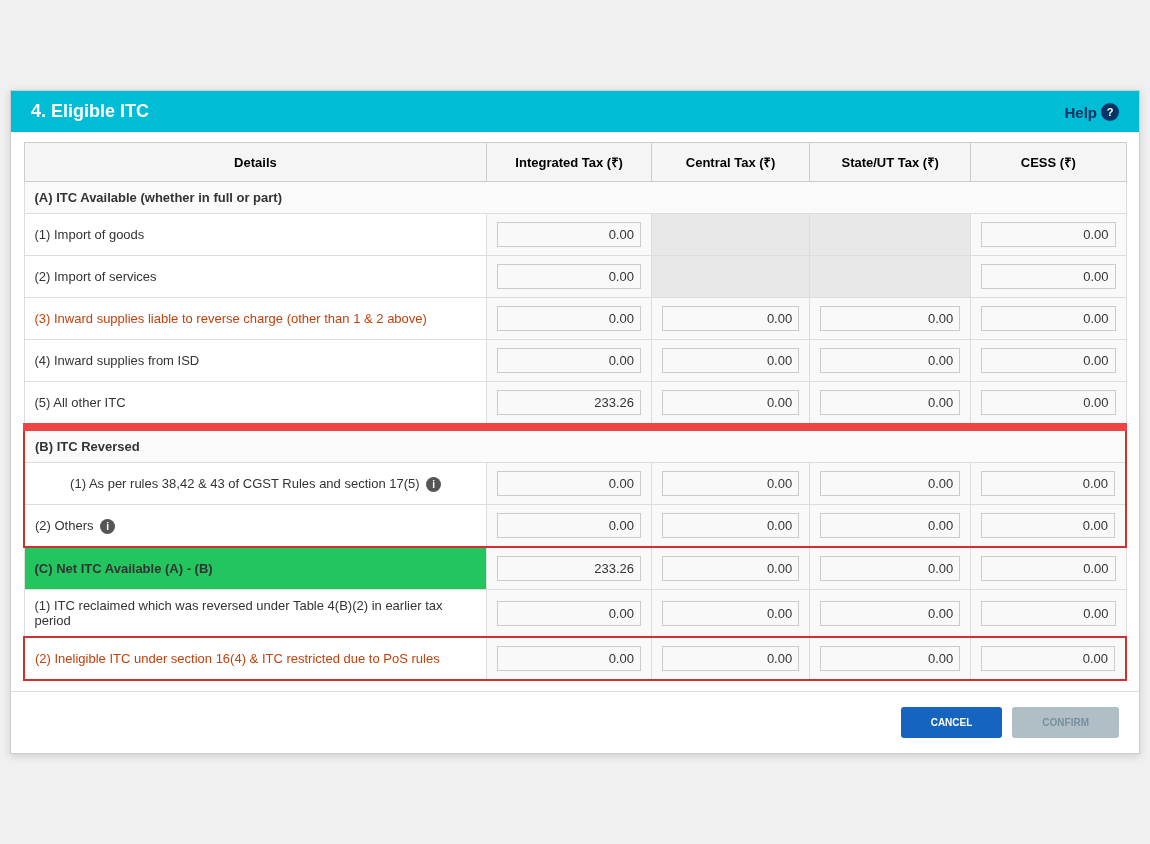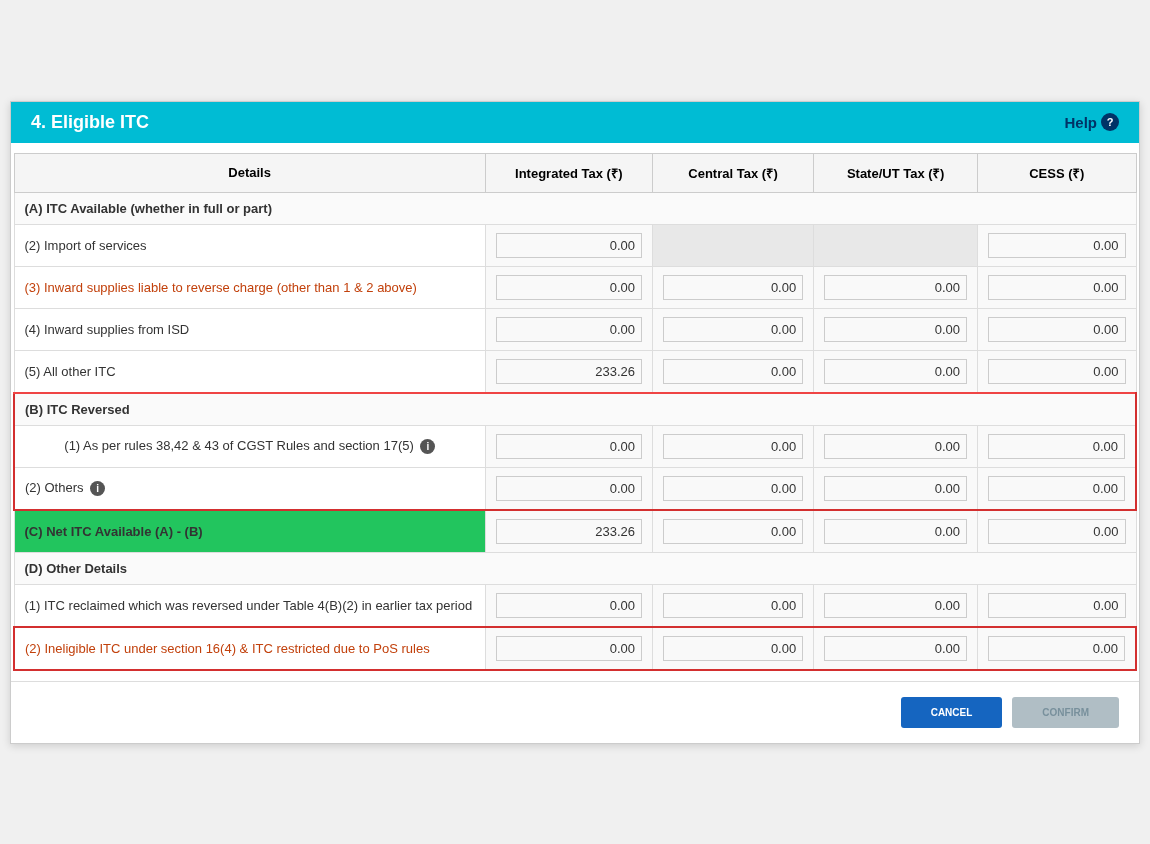--- a/index.html
+++ b/index.html
@@ -46,21 +46,21 @@
       justify-content: center;
       width: 18px;
       height: 18px;
       border-radius: 50%;
       background: #003366;
       color: #fff;
       font-size: 11px;
       font-weight: bold;
     }
     .table-wrapper {
-      padding: 10px 2px;
+      padding: 10px 12px;
     }
     table {
       width: 100%;
       border-collapse: collapse;
       border: 1px solid #ccc;
     }
     th {
       background: #f5f5f5;
       border: 1px solid #ccc;
       padding: 10px 8px;
@@ -183,20 +183,27 @@
           <th>State/UT Tax (₹)</th>
           <th>CESS (₹)</th>
         </tr>
       </thead>
       <tbody>
 
         <tr class="section-row">
           <td class="details-cell section-header" colspan="5">(A) ITC Available (whether in full or part)</td>
         </tr>
 
+        <tr>
+          <td class="details-cell">(1) Import of goods</td>
+          <td class="value-cell"><input type="text" readonly="" value="0.00" style=""></td>
+          <td class="empty-cell"></td>
+          <td class="empty-cell"></td>
+          <td class="value-cell"><input type="text" readonly="" value="0.00" style=""></td>
+        </tr>
 
         <tr>
           <td class="details-cell">(2) Import of services</td>
           <td class="value-cell"><input type="text" readonly="" value="0.00" style=""></td>
           <td class="empty-cell"></td>
           <td class="empty-cell"></td>
           <td class="value-cell"><input type="text" readonly="" value="0.00" style=""></td>
         </tr>
 
         <tr>
@@ -217,21 +224,21 @@
 
         <tr>
           <td class="details-cell">(5) All other ITC</td>
           <td class="value-cell"><input type="text" readonly="" value="233.26" style=""></td>
           <td class="value-cell"><input type="text" readonly="" value="0.00" style=""></td>
           <td class="value-cell"><input type="text" readonly="" value="0.00" style=""></td>
           <td class="value-cell"><input type="text" readonly="" value="0.00" style=""></td>
         </tr>
 
         <tr class="section-row itc-reversed-section itc-reversed-top">
-          <td class="details-cell section-header" colspan="5" style="border-left:2px solid #d32f2f; border-right:2px solid #d32f2f; border-top:2px solid #ef4444;">(B) ITC Reversed</td>
+          <td class="details-cell section-header" colspan="5" style="border-left:2px solid #d32f2f; border-right:2px solid #d32f2f; border-top:8px solid #ef4444;">(B) ITC Reversed</td>
         </tr>
 
         <tr class="itc-reversed-section">
           <td class="details-cell" style="border-left:2px solid #d32f2f;text-align:center;">
             <span>(1) As per rules 38,42 &amp; 43 of CGST Rules and section 17(5)</span>
             <span class="info-icon">i</span>
           </td>
           <td class="value-cell"><input type="text" readonly="" value="0.00" style=""></td>
           <td class="value-cell"><input type="text" readonly="" value="0.00" style=""></td>
           <td class="value-cell"><input type="text" readonly="" value="0.00" style=""></td>
@@ -250,23 +257,20 @@
         </tr>
 
         <tr>
           <td class="details-cell section-header">(C) Net ITC Available (A) - (B)</td>
           <td class="value-cell"><input type="text" readonly="" value="233.26" style=""></td>
           <td class="value-cell"><input type="text" readonly="" value="0.00" style=""></td>
           <td class="value-cell"><input type="text" readonly="" value="0.00" style=""></td>
           <td class="value-cell"><input type="text" readonly="" value="0.00" style=""></td>
         </tr>
 
-        <tr class="section-row">
-          <td class="details-cell section-header" colspan="5">(D) Other Details</td>
-        </tr>
 
         <tr>
           <td class="details-cell">(1) ITC reclaimed which was reversed under Table 4(B)(2) in earlier tax period</td>
           <td class="value-cell"><input type="text" readonly="" value="0.00" style=""></td>
           <td class="value-cell"><input type="text" readonly="" value="0.00" style=""></td>
           <td class="value-cell"><input type="text" readonly="" value="0.00" style=""></td>
           <td class="value-cell"><input type="text" readonly="" value="0.00" style=""></td>
         </tr>
 
         <tr>

